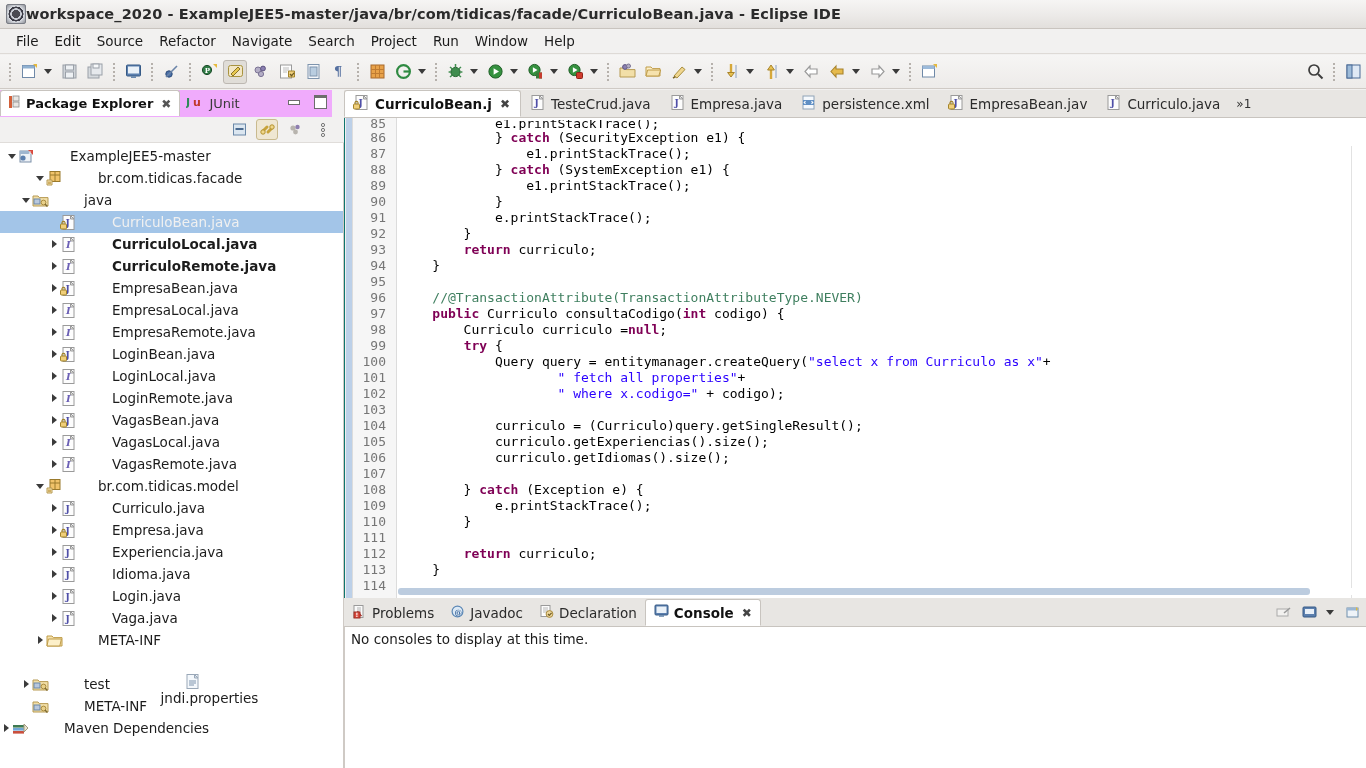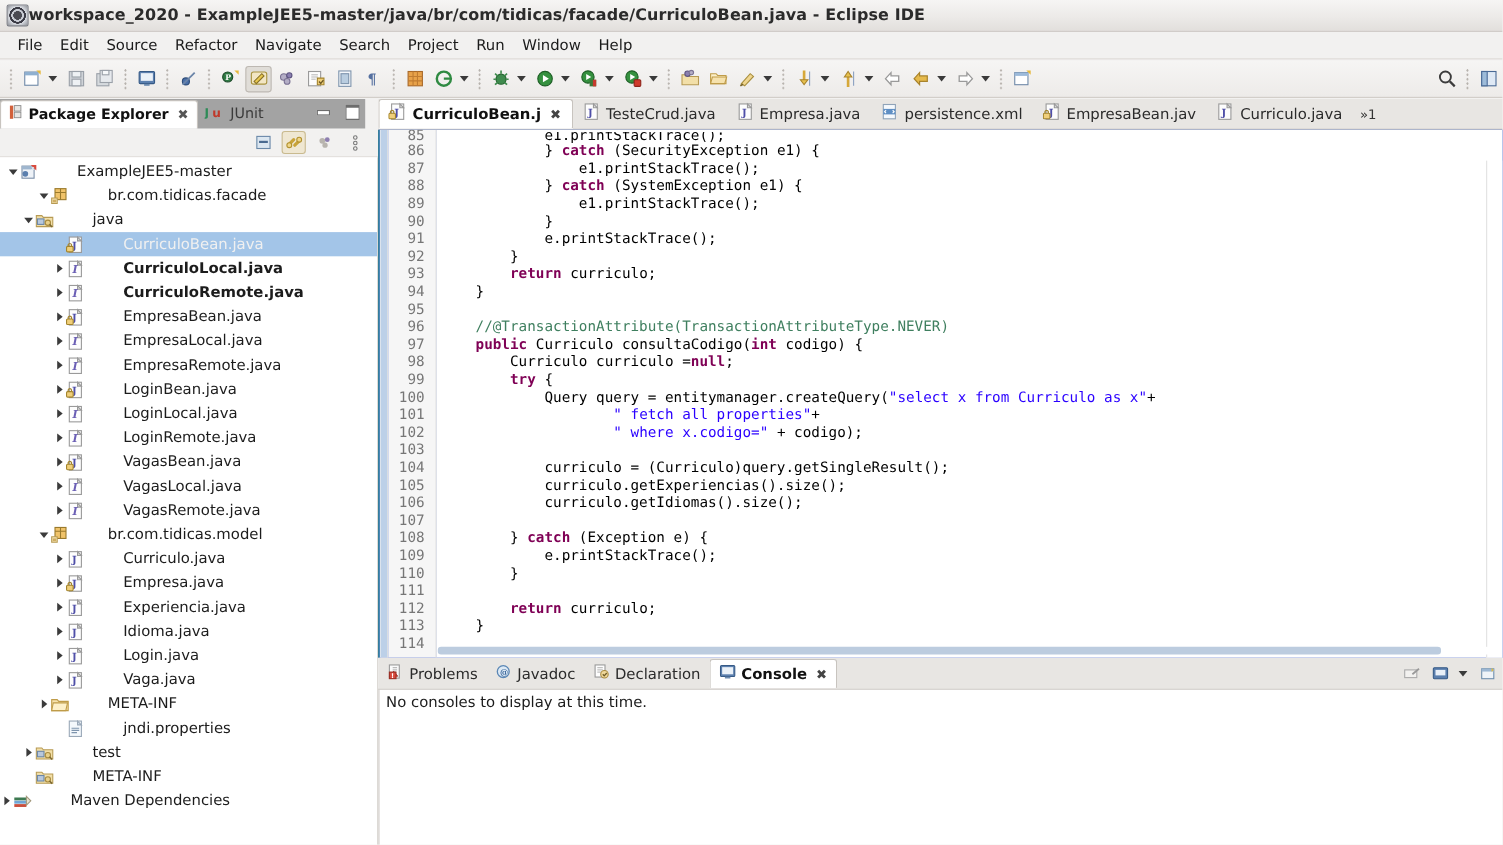--- a/index.html
+++ b/index.html
@@ -70,22 +70,22 @@
   }
   .tb-spacer { flex: 1 1 auto; }
 
   
   .leftpanel {
     position: absolute; top: 90px; left: 0; width: 344px; height: 678px;
     background: #f2f1f0;
   }
   .view-tabs {
     position: absolute; top: 0; left: 0; width: 332px; height: 27px;
-    display: flex; align-items: center;
-    background: #a3a3a3;
+    display: flex; align-items: flex-start;
+    background: #f0abfc;
   }
   .vtab {
     height: 26px; display: flex; align-items: center; gap: 5px;
     padding: 0 8px 0 6px; font-size: 13px; color: #333;
     border-top-left-radius: 3px; border-top-right-radius: 3px;
   }
   .vtab.active {
     background: #ffffff; font-weight: bold; color: #111;
     border: 1px solid #c8c4bf; border-bottom: none;
   }
@@ -729,21 +729,21 @@
           <span class="tlabel">Vaga.java</span>
         </div>
         <div class="trow" style="padding-left: 34px;">
           <span class="twist closed"></span>
           <span class="ticon"><svg width="17" height="17" viewBox="0 0 17 17">
               <path d="M1 4h5l1.4 1.6H16V14H1z" fill="#f6e2ad" stroke="#bf9c49"></path>
               <path d="M2.4 7h13l-1.6 7H1z" fill="#fdf0c9" stroke="#bf9c49"></path>
             </svg></span>
           <span class="tlabel">META-INF</span>
         </div>
-        <div class="trow" style="padding-left: 48px;">
+        <div class="trow" style="padding-left: 48px; flex-direction: column;">
           <span class="twist "></span>
           <span class="ticon"><svg width="17" height="17" viewBox="0 0 17 17">
               <rect x="3" y="1.5" width="11" height="14" fill="#f4f8fc" stroke="#9aa8b8"></rect>
               <path d="M10.5 1.5 L14 5 L10.5 5 z" fill="#d4e0ec" stroke="#9aa8b8"></path>
               <path d="M5 8h7M5 10h7M5 12h5" stroke="#7e94ad" stroke-width="1"></path>
             </svg></span>
           <span class="tlabel">jndi.properties</span>
         </div>
         <div class="trow" style="padding-left: 20px;">
           <span class="twist closed"></span>

